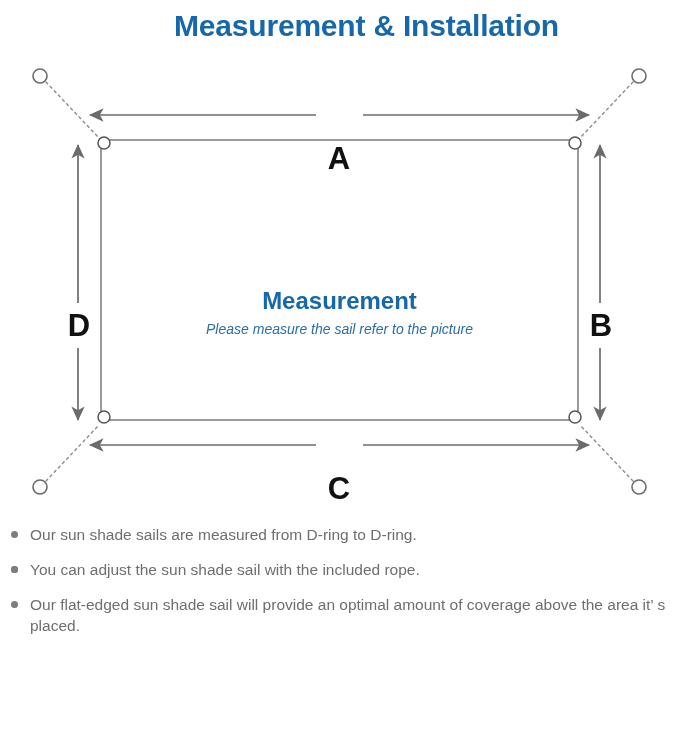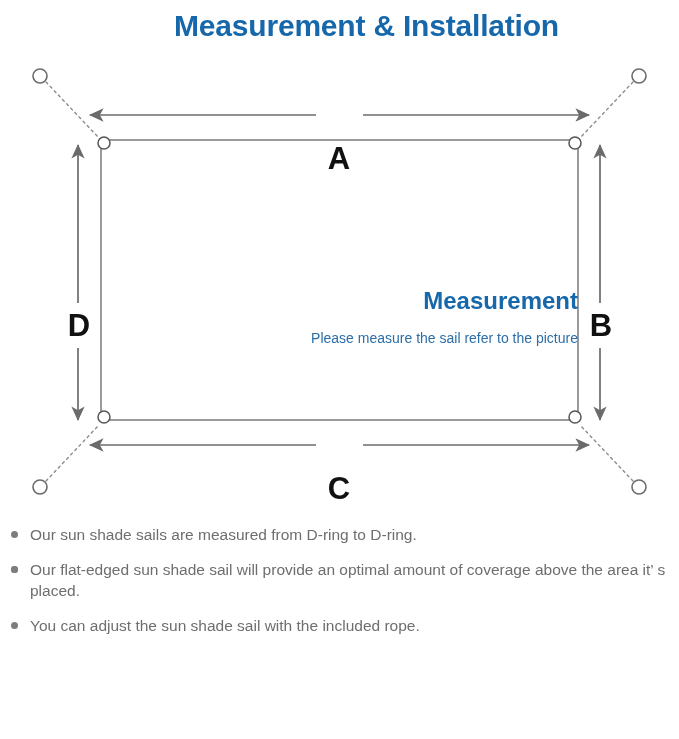--- a/index.html
+++ b/index.html
@@ -56,33 +56,34 @@
   #label-c { left: 310px; top: 425px; width: 58px; font-size: 31px; }
   #label-d { left: 62px;  top: 262px; width: 34px; font-size: 31px; }
   #label-b { left: 584px; top: 262px; width: 34px; font-size: 31px; }
 
   
   #sail-caption {
     position: absolute;
     left: 101px;
     top: 238px;
     width: 477px;
-    text-align: right;
+    text-align: center;
   }
   #sail-caption-title {
     font-size: 24px;
     font-weight: bold;
     color: #1668ab;
     line-height: 30px;
   }
   #sail-caption-sub {
     font-size: 14px;
     color: #2a6ea8;
     line-height: 22px;
-    margin-top: 11px;
+    margin-top: 2px;
+    font-style: italic;
   }
 
   
   #notes {
     position: absolute;
     left: 0;
     top: 524px;
     width: 679px;
   }
   .note-item {
@@ -172,19 +173,19 @@
 <div id="notes">
   <div class="note-item">
     <span class="note-bullet"></span>
     <span>Our sun shade sails are measured from D-ring to D-ring.</span>
   </div>
   <div class="note-item">
     <span class="note-bullet"></span>
   </div>
   <div class="note-item">
     <span class="note-bullet"></span>
-    <span>Our flat-edged sun shade sail will provide an optimal amount of coverage above the area it’ s placed.</span>
+    <span>You can adjust the sun shade sail with the included rope.</span>
   </div>
   <div class="note-item">
     <span class="note-bullet"></span>
-    <span>You can adjust the sun shade sail with the included rope.</span>
+    <span>Our flat-edged sun shade sail will provide an optimal amount of coverage above the area it’ s placed.</span>
   </div>
 </div>
 
 </body></html>

